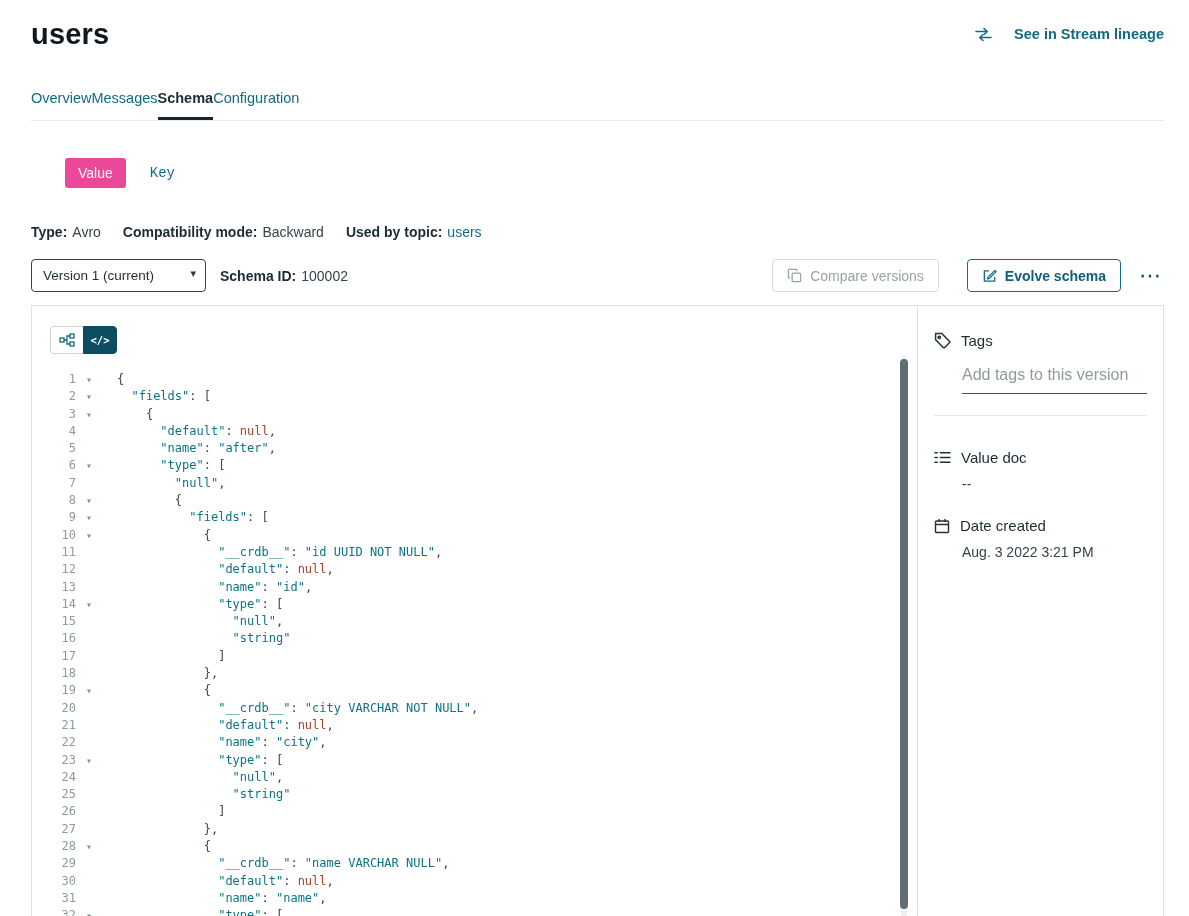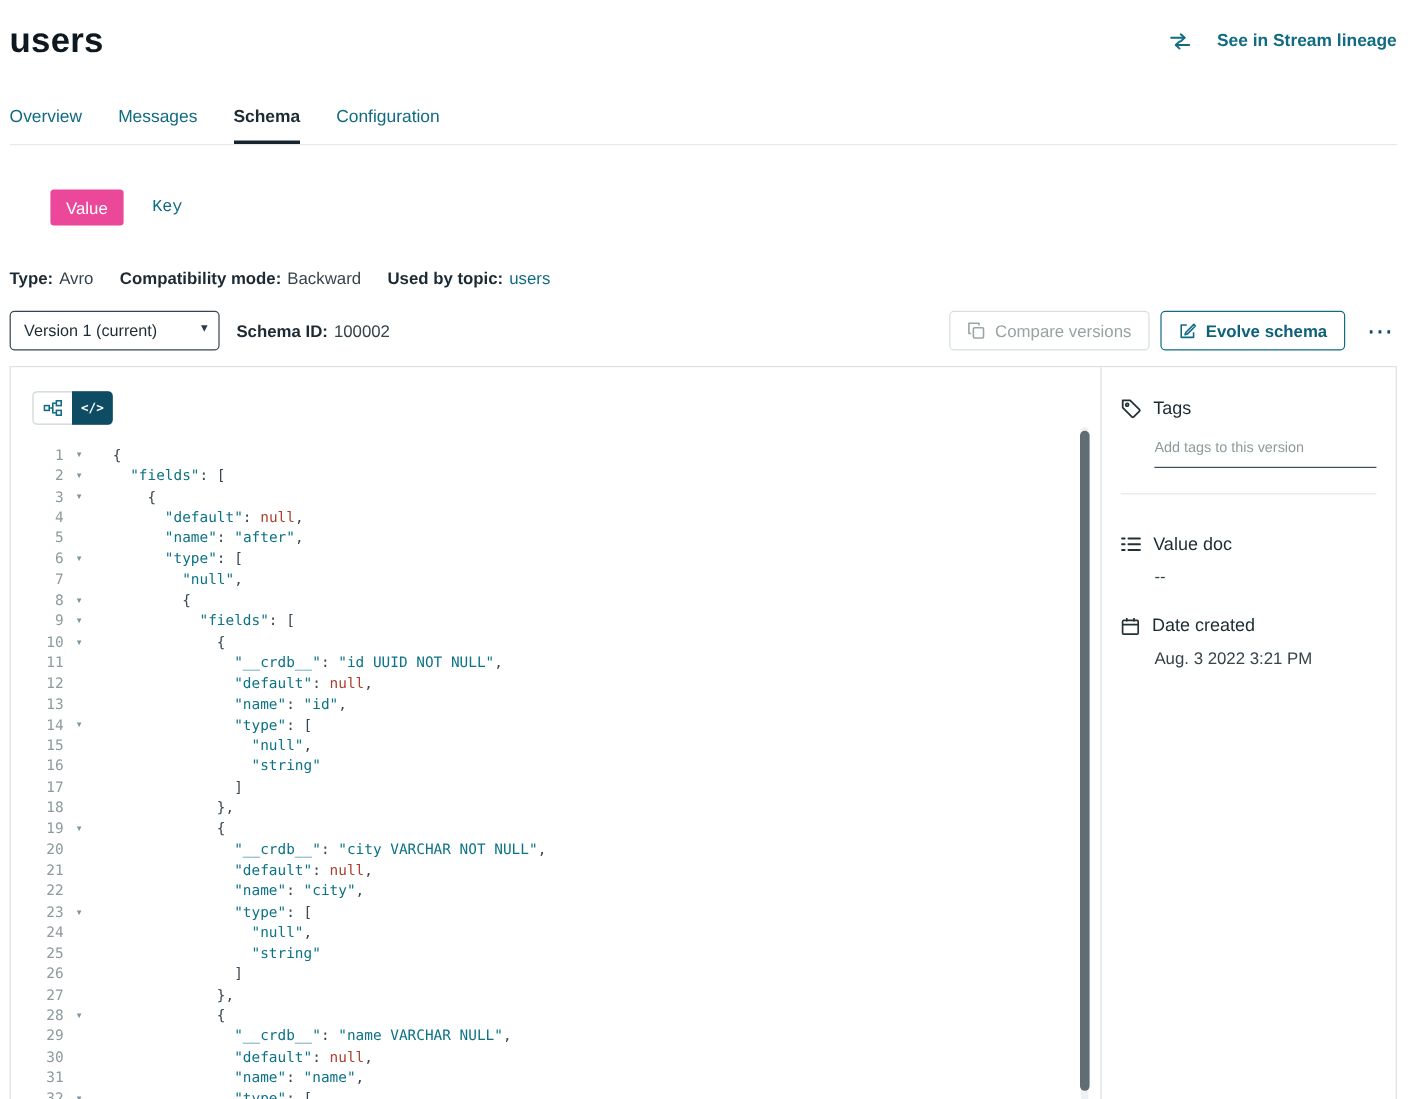--- a/index.html
+++ b/index.html
@@ -1,26 +1,26 @@
 <!DOCTYPE html>
 <html><head>
 <meta charset="utf-8">
 <style>
   * { margin:0; padding:0; box-sizing:border-box; }
   html,body { background:#fff; }
   body { font-family:"Liberation Sans", sans-serif; color:#1d2b33; }
-  .page { position:relative; width:1189px; height:916px; overflow:hidden; padding:12px 25px 0 8px; background:#fff; }
+  .page { position:relative; width:1189px; height:916px; overflow:hidden; padding:12px 25px 0 31px; background:#fff; }
 
   
   .topbar { display:flex; align-items:center; justify-content:space-between; height:44px; }
   .topbar h1 { font-size:29px; font-weight:700; color:#10181f; letter-spacing:.2px; }
   .lineage-link { display:inline-flex; align-items:center; gap:22px; color:#116b82; font-size:14.5px; font-weight:600; text-decoration:none; cursor:pointer; }
 
   
-  .tabs { display:flex; gap:30px; margin-top:34px; border-bottom:1px solid #e6e9e9; }
+  .tabs { display:flex; margin-top:34px; border-bottom:1px solid #e6e9e9; }
   .tab { padding-bottom:14px; font-size:14.5px; color:#116b82; cursor:pointer; }
   .tab.active { color:#1d2b33; font-weight:600; box-shadow:inset 0 -3px 0 #15242e; }
 
   
   .segment { margin-top:37px; display:flex; align-items:center; }
   .seg-btn { border:none; cursor:pointer; font-family:inherit; font-size:14px; }
   .seg-btn.solid { background:#ec4899; color:#fff; padding:7px 13px; border-radius:3px;margin-left:34px; }
   .seg-btn.ghost { background:transparent; color:#116b82; margin-left:24px; padding:7px 0;font-family:Liberation Mono, monospace; }
 
   
@@ -36,21 +36,21 @@
   .select-wrap select { width:100%; height:33px; font-family:inherit; font-size:13.5px; color:#1d2b33;
     border:1px solid #37454d; border-radius:4px; background:#fff; padding:0 26px 0 11px;
     appearance:none; -webkit-appearance:none; cursor:pointer; }
   .select-wrap .chev { position:absolute; right:10px; top:8px; font-size:11px; color:#2b3a42; pointer-events:none; }
   .schema-id { margin-left:14px; font-size:14px; color:#35434a; }
   .schema-id b { color:#1c2a33; margin-right:5px; }
   .vspacer { flex:1; }
   .btn { display:inline-flex; align-items:center; gap:8px; height:33px; padding:0 14px; border-radius:4px;
     background:#fff; font-family:inherit; font-size:14px; cursor:pointer; }
   .btn.muted { border:1px solid #d8dede; color:#98a3a4; }
-  .btn.outline { border:1px solid #116b82; color:#0f607a; font-weight:600; margin-left:9px; }
+  .btn.outline { border:1px solid #116b82; color:#0f607a; font-weight:600; margin-left:28px; }
   .overflow-btn { border:none; background:transparent; color:#0e4c63; font-size:22px; line-height:14px;
     margin-left:16px; cursor:pointer; letter-spacing:1px; padding:4px 2px; }
 
   
   .panel { margin-top:13px; display:flex; width:100%; height:660px; border:1px solid #dce1e1; background:#fff; }
   .code-pane { position:relative; flex:1; min-width:0; overflow:hidden; }
   .view-toggle { display:flex; margin:20px 0 0 18px; }
   .vt-btn { width:34px; height:28px; display:flex; align-items:center; justify-content:center;
     background:#fff; border:1px solid #ccd4d4; cursor:pointer; }
   .vt-btn:first-child { border-radius:4px 0 0 4px; }
@@ -69,21 +69,21 @@
   .tok-c { color:#a8402c; }
 
   .scroll-track { position:absolute; top:50px; right:10px; bottom:8px; width:6px; background:#eef1f1; border-radius:3px; }
   .scroll-thumb { position:absolute; top:3px; left:-1px; width:8px; height:550px; background:#606d72; border-radius:4px; }
 
   
   .sidebar { width:246px; flex:0 0 auto; border-left:1px solid #dce1e1; padding:26px 16px 0 16px; }
   .side-head { display:flex; align-items:center; gap:10px; font-size:15px; font-weight:400; color:#1d2b33; }
   .side-head svg { flex:0 0 auto; }
   .tags-input { display:block; margin:15px 0 0 28px; width:calc(100% - 28px); border:none;
-    border-bottom:1px solid #3f4d55; font-family:inherit; font-size:12px; padding:2px 0 9px 0; color:#7f1d1d; background:transparent; }
+    border-bottom:1px solid #3f4d55; font-family:inherit; font-size:16px; padding:2px 0 9px 0; color:#7f1d1d; background:transparent; }
   .tags-input::placeholder { color:#8f9b9b; }
   .side-divider { border:none; border-top:1px solid #e3e7e7; margin:21px 0 0 0; }
   .side-section-2 { margin-top:33px; }
   .side-section-3 { margin-top:25px; }
   .side-value { margin:10px 0 0 28px; font-size:14px; color:#35434a; }
 </style>
 </head>
 <body>
 
 <div class="page">

